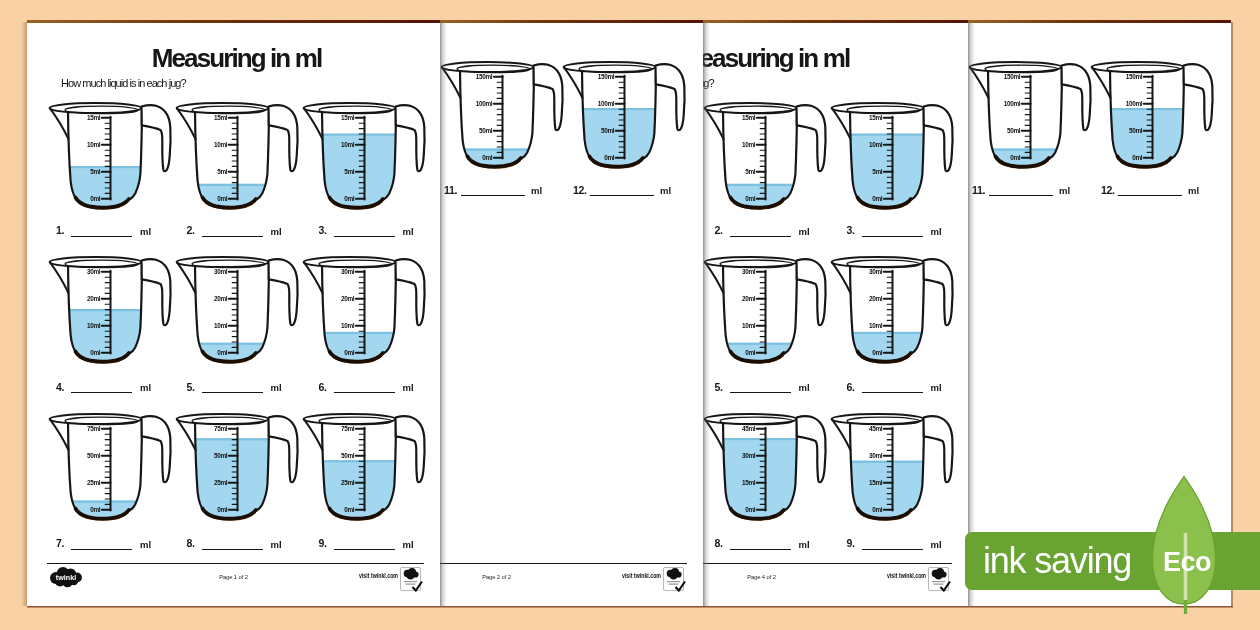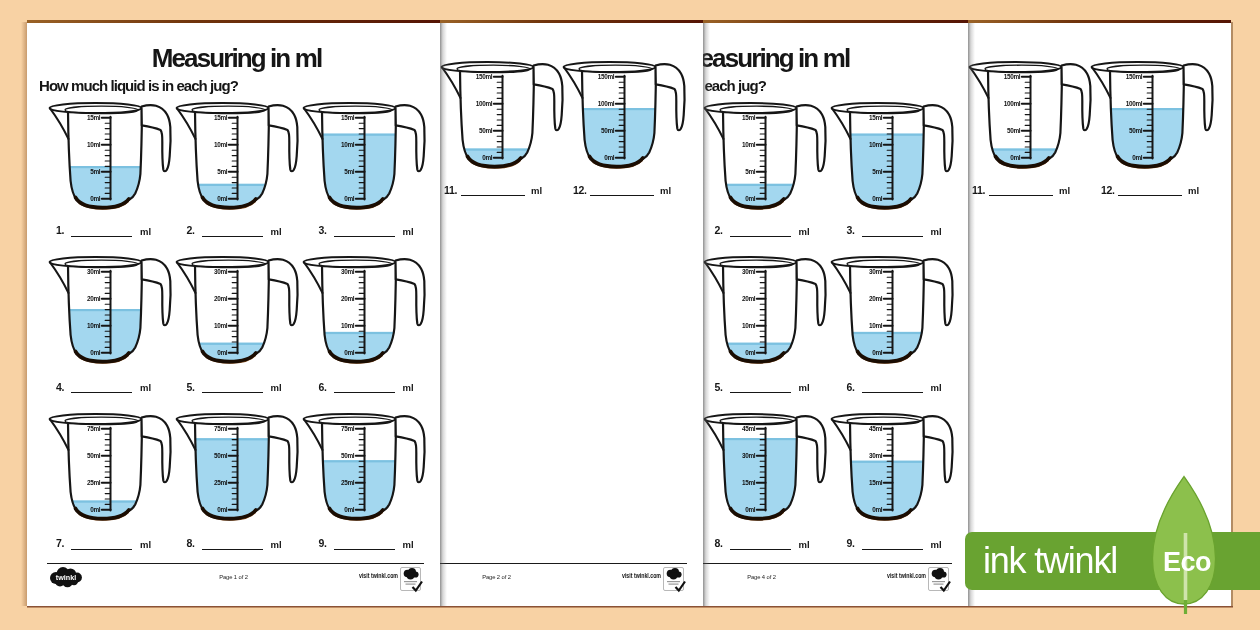--- a/index.html
+++ b/index.html
@@ -1,19 +1,19 @@
 <!DOCTYPE html>
 <html><head><meta charset="utf-8"><style>
 *{margin:0;padding:0;box-sizing:border-box}
 body{font-family:"Liberation Sans", sans-serif}
 #cv{position:relative;width:1260px;height:630px;overflow:hidden;background:#f8d2a4;will-change:transform}
 .sheet{position:absolute;top:22px;width:413px;height:584px;background:#fff}
 .jg{position:absolute}
 .ttl{position:absolute;left:6px;right:0;top:23.3px;text-align:center;font-weight:700;font-size:26px;letter-spacing:-1.9px;color:#161616;line-height:1}
-.sub{position:absolute;left:12px;top:55px;font-size:15px;font-weight:700;letter-spacing:-0.95px;color:#161616}
+.sub{position:absolute;left:34px;top:55px;font-size:11px;font-weight:400;letter-spacing:-0.95px;color:#161616}
 .ans{position:absolute;height:15px;color:#161616}
 .ans b{position:absolute;left:0;top:0;font-size:10.5px;font-weight:700;letter-spacing:-0.3px}
 .ans i{position:absolute;top:11.5px;border-top:1.3px solid #161616}
 .ans s{position:absolute;top:1.5px;font-size:9.5px;font-weight:700;text-decoration:none}
 .frule{position:absolute;left:20px;top:540.5px;width:377px;height:1.6px;background:#1a1a1a}
 .cloud{position:absolute;left:23px;top:543.5px}
 .pg{position:absolute;left:0;right:0;top:551.5px;text-align:center;font-size:5.8px;letter-spacing:-0.1px;color:#222}
 .vst{position:absolute;left:331.5px;top:548px}
 .stamp{position:absolute;left:373px;top:545px}
 .shl{position:absolute;top:22px;width:7px;height:584px;background:linear-gradient(90deg,rgba(70,70,70,.6),rgba(110,110,110,.28) 40%,rgba(120,120,120,0))}
@@ -541,21 +541,21 @@
 <div class="tln" style="left:703px;width:265px"></div>
 
 <div class="tln" style="left:968px;width:263px"></div>
 
 <div style="position:absolute;left:27px;top:605.5px;width:1206px;height:2.6px;background:linear-gradient(180deg,rgba(88,24,7,.85),rgba(150,90,40,.3))"></div>
 
 <div style="position:absolute;left:1231px;top:22px;width:1.8px;height:584px;background:rgba(110,70,35,.5)"></div>
 
 <div style="position:absolute;left:965px;top:532px;width:295px;height:58px;background:#69a331;border-radius:7px 0 0 7px"></div>
 
-<div style="position:absolute;left:983px;top:532px;height:58px;line-height:57px;font-size:36px;letter-spacing:-1.2px;color:#fff">ink twinkl</div>
+<div style="position:absolute;left:983px;top:532px;height:58px;line-height:57px;font-size:36px;letter-spacing:-1.2px;color:#fff">ink saving</div>
 
 <svg style="position:absolute;left:1142px;top:471px" width="84" height="150" viewBox="0 0 84 150">
 <path d="M42 5.5 C36 14,11 48,10.5 87 C10.2 116,24 133,42 133 C60 133,73.8 116,73.5 87 C73 48,48 14,42 5.5 Z" fill="#8cc04c" stroke="#6aa32f" stroke-width="1.3"></path>
 <path d="M43.5 62 L43.5 129" stroke="#cfe4ab" stroke-width="3.6"></path>
 <path d="M43.5 129 L43.5 143" stroke="#6fae36" stroke-width="3.2"></path>
 </svg>
 
 <div style="position:absolute;left:1145px;top:549px;width:84px;text-align:center;font-size:27px;font-weight:700;letter-spacing:-0.5px;color:#fff;line-height:27px">Eco</div>
 </div>
 </body></html>

